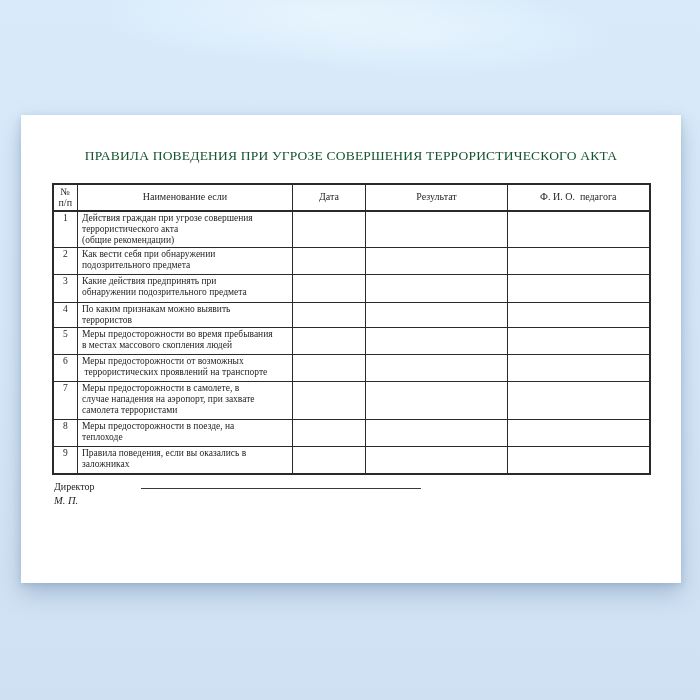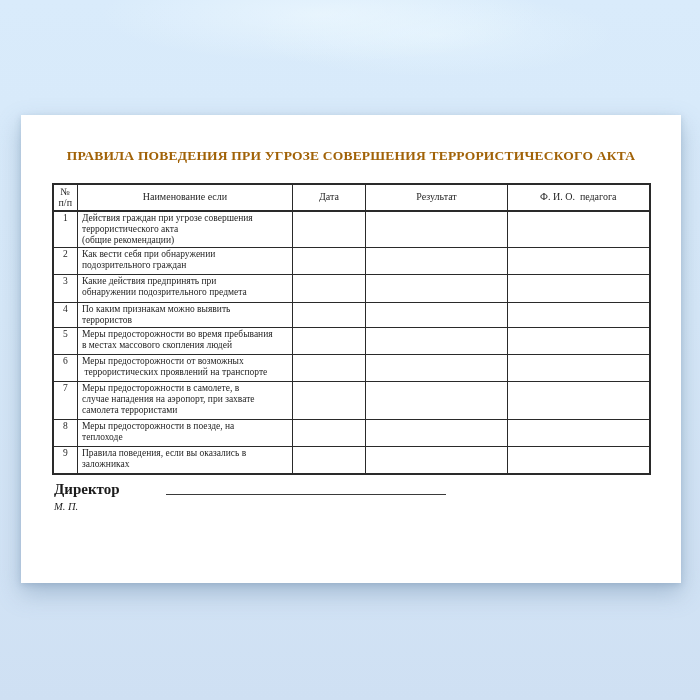--- a/index.html
+++ b/index.html
@@ -15,22 +15,22 @@
       linear-gradient(180deg,#d9ebfb 0%, #d6e8f8 45%, #cfe0f3 100%);
   }
   .page{
     position:absolute;left:21px;top:115px;width:660px;height:468px;
     background:#ffffff;
     box-shadow:0 10px 22px rgba(110,140,170,.45), 0 2px 6px rgba(110,140,170,.30);
   }
   .title{
     margin:33px 10px 0 10px;
     text-align:center;
-    font-size:13.5px;font-weight:bold;letter-spacing:.2px;
-    color:#a16207;white-space:nowrap;
+    font-size:13.5px;font-weight:normal;letter-spacing:.2px;
+    color:#14532d;white-space:nowrap;
   }
   table.topics{
     border-collapse:collapse;table-layout:fixed;
     width:597px;margin:19px auto 0 auto;
     color:#1f1f1f;
   }
   table.topics col.c1{width:25px}
   table.topics col.c2{width:215px}
   table.topics col.c3{width:73px}
   table.topics col.c4{width:142px}
@@ -58,21 +58,21 @@
   tbody tr:nth-child(6){height:27px}
   tbody tr:nth-child(7){height:38px}
   tbody tr:nth-child(8){height:27px}
   tbody tr:nth-child(9){height:27px}
   tbody tr:nth-child(10){height:25px}
   .signature{
     margin:6px 0 0 33px;
     display:flex;align-items:flex-end;
     color:#1b1b1b;
   }
-  .director{font-size:15px;font-weight:bold;text-align:center;}
+  .director{font-size:10px;font-weight:normal;text-align:center;}
   .sig-line{
     display:inline-block;width:280px;margin-left:46px;margin-bottom:3px;
     border-bottom:1px solid #3a3a3a;height:1px;
   }
   .stamp{
     margin:3px 0 0 33px;
     font-size:10.5px;color:#1f1f1f;font-style:italic;
   }
 </style>
 </head>
@@ -107,21 +107,21 @@
           <td>Действия граждан при угрозе совершения
 террористического акта
 (общие рекомендации)</td>
           <td></td>
           <td></td>
           <td></td>
         </tr>
         <tr>
           <td class="c-num">2</td>
           <td>Как вести себя при обнаружении
-подозрительного граждан</td>
+подозрительного предмета</td>
           <td></td>
           <td></td>
           <td></td>
         </tr>
         <tr>
           <td class="c-num">3</td>
           <td>Какие действия предпринять при
 обнаружении подозрительного предмета</td>
           <td></td>
           <td></td>

